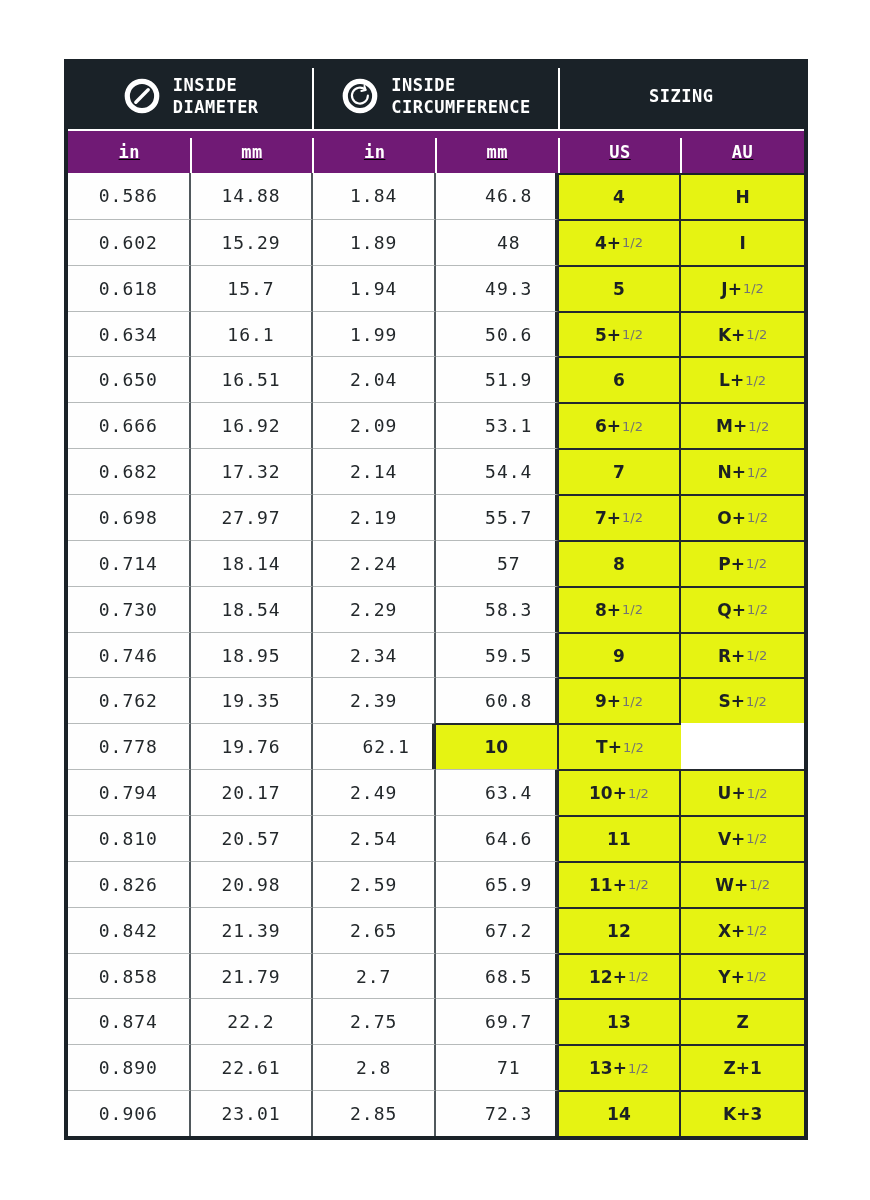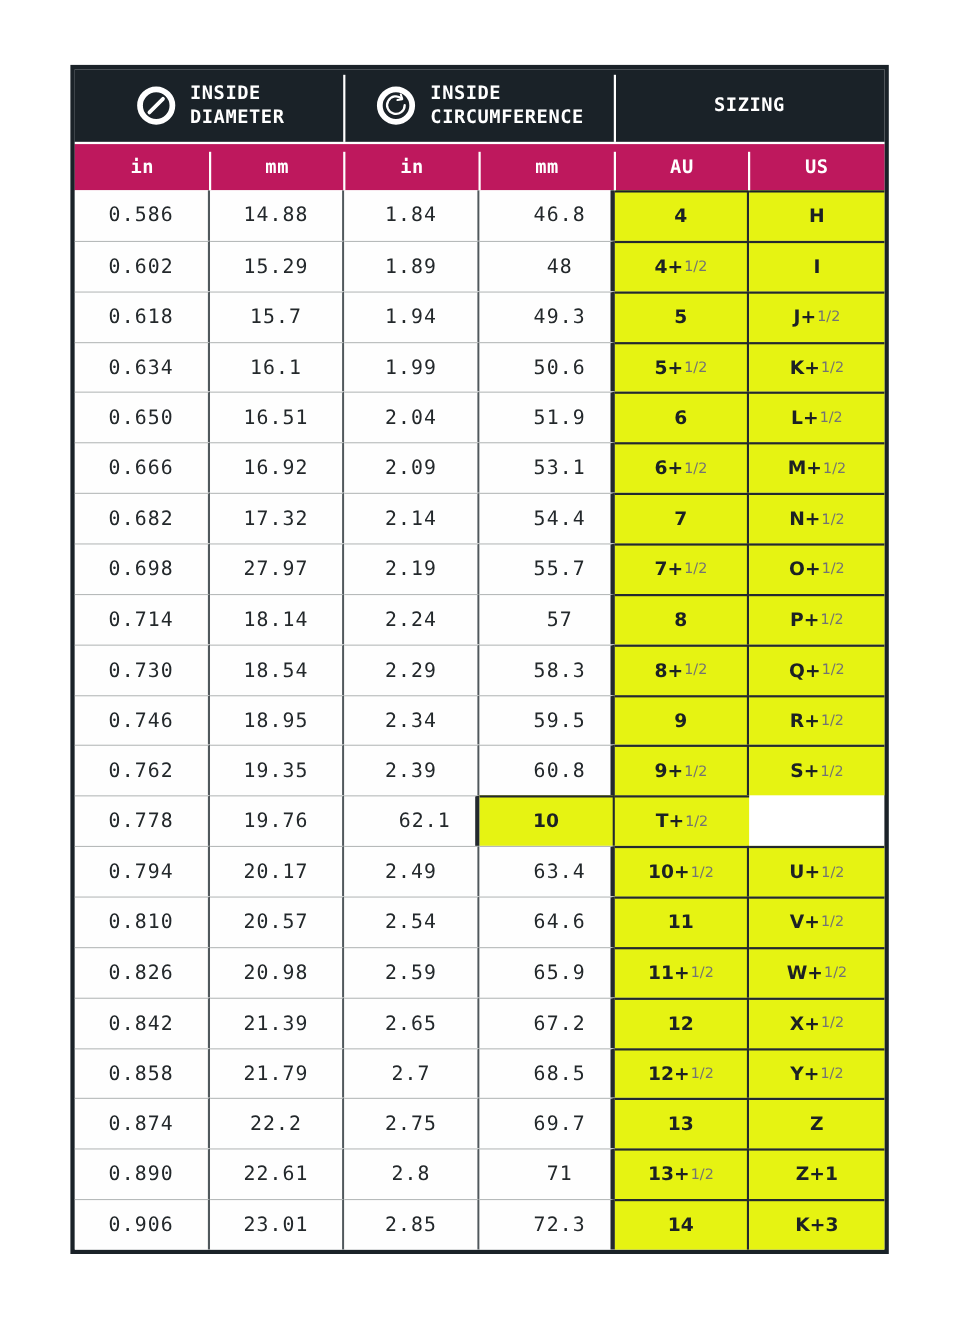--- a/index.html
+++ b/index.html
@@ -14,21 +14,21 @@
           position:relative;box-sizing:border-box;}
   .hgroup:not(:last-child)::after{content:"";position:absolute;right:-1px;top:5px;bottom:0;
           width:2px;background:#ffffff;}
   .hicon{display:flex;align-items:center;margin-right:12px;}
   .hlabel{color:#ffffff;font-weight:bold;font-size:17px;line-height:1.3;
           letter-spacing:0.5px;text-align:left;}
   .hlabel.single{text-align:center;}
   
   .hrule{height:2px;flex:0 0 2px;background:#ffffff;}
   
-  .sub-header{height:42px;flex:0 0 42px;background:#be185d;display:flex;}
+  .sub-header{height:42px;flex:0 0 42px;background:#701a75;display:flex;text-decoration:underline;}
   .scell{flex:0 0 16.6667%;display:flex;align-items:center;justify-content:center;
          color:#ffffff;font-weight:bold;font-size:17px;letter-spacing:0.5px;
          position:relative;box-sizing:border-box;}
   .scell:not(:last-child)::after{content:"";position:absolute;right:-1px;top:7px;bottom:0;
          width:2px;background:#ffffff;}
   
   .tbody{flex:1;display:flex;flex-direction:column;border-radius:17px;}
   .trow{flex:1;display:flex;}
   .cell{flex:0 0 16.6667%;display:flex;align-items:center;justify-content:center;
         box-sizing:border-box;}
@@ -85,22 +85,22 @@
       </div>
     </div>
 
     <div class="hrule"></div>
 
     <div class="sub-header">
         <div class="scell">in</div>
         <div class="scell">mm</div>
         <div class="scell">in</div>
         <div class="scell">mm</div>
+        <div class="scell">US</div>
         <div class="scell">AU</div>
-        <div class="scell">US</div>
       </div>
 
     <div class="tbody">
         <div class="trow">
           <div class="cell c0 c-white">
             <span class="num">0.586</span>
           </div>
           <div class="cell c1 c-white">
             <span class="num">14.88</span>
           </div>

